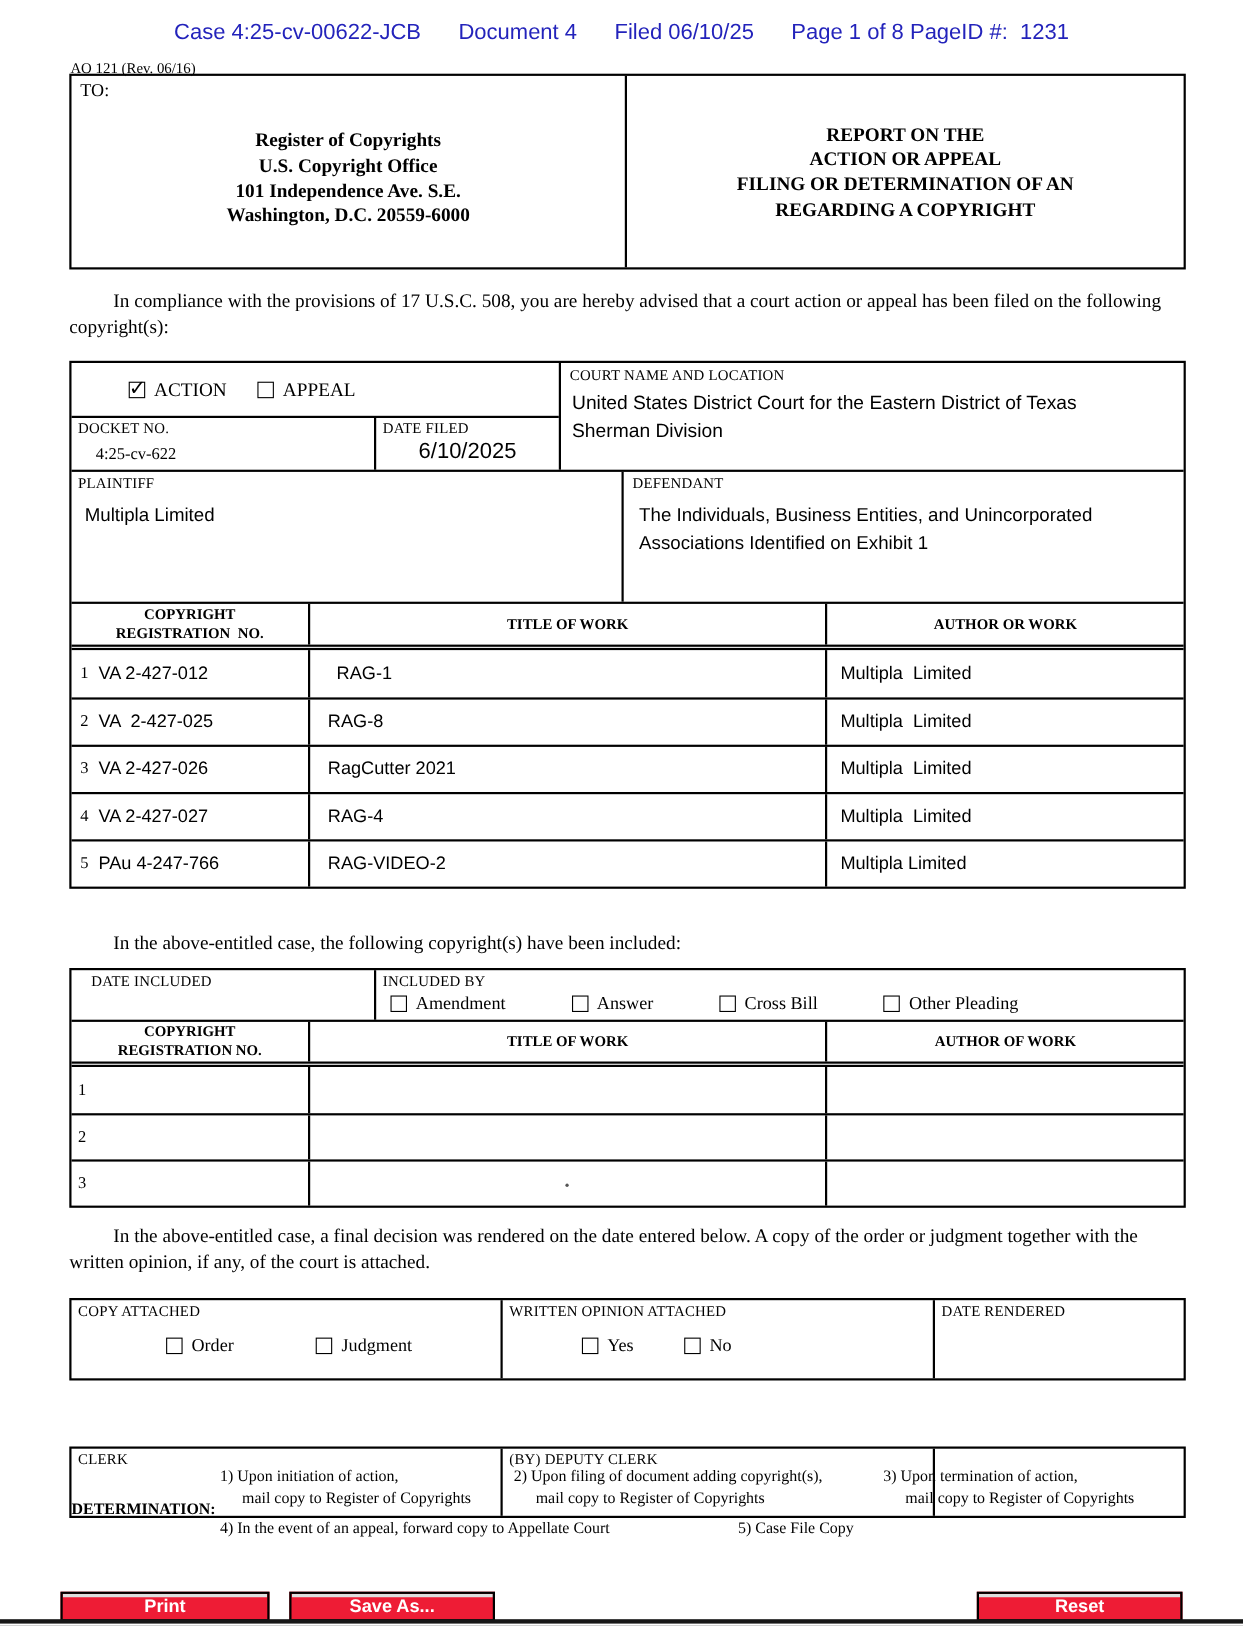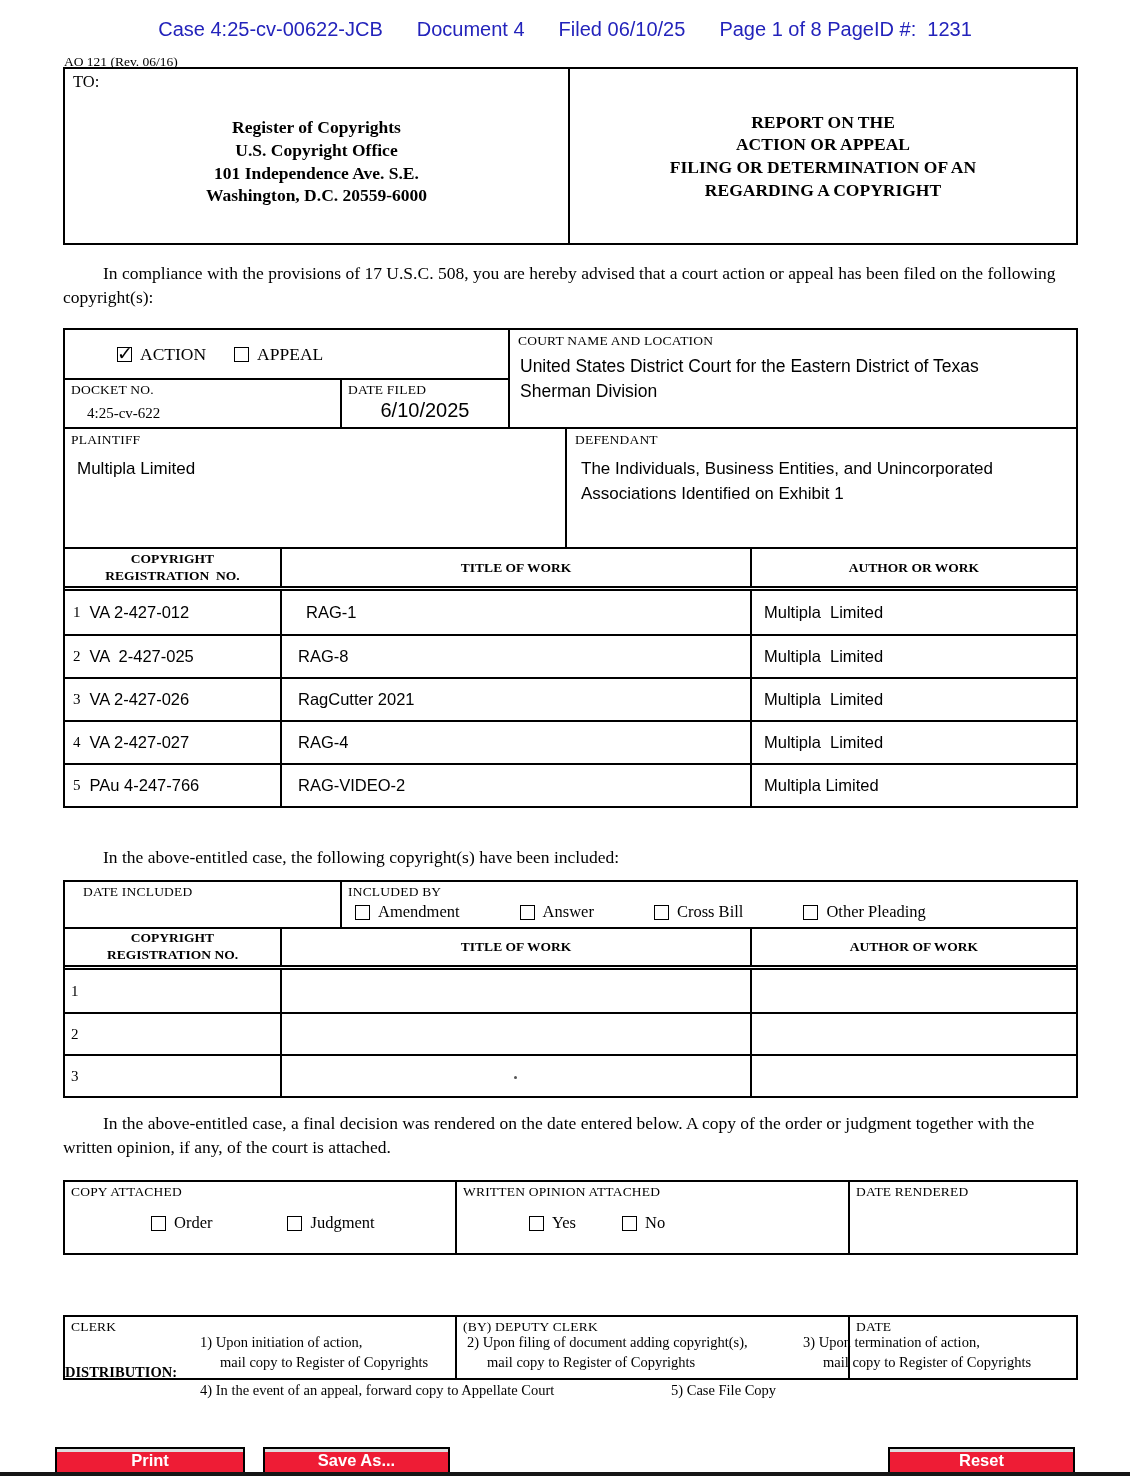--- a/index.html
+++ b/index.html
@@ -372,27 +372,24 @@
     </div>
   </div>
 
   <div class="t4">
     <div class="t4-clerk">
       <div class="flabel">CLERK</div>
     </div>
     <div class="t4-deputy">
       <div class="flabel">(BY) DEPUTY CLERK</div>
     </div>
-    <div class="t4-date">
-      <div class="flabel">DATE</div>
-    </div>
   </div>
 
   <div class="dist">
-    <div class="dist-label">DISTRIBUTION:</div>
+    <div class="dist-label">DETERMINATION:</div>
     <div class="dnote n1">
       <div>1) Upon initiation of action,</div>
       <div class="l2">mail copy to Register of Copyrights</div>
     </div>
     <div class="dnote n2">
       <div>2) Upon filing of document adding copyright(s),</div>
       <div class="l2">mail copy to Register of Copyrights</div>
     </div>
     <div class="dnote n3">
       <div>3) Upon termination of action,</div>

